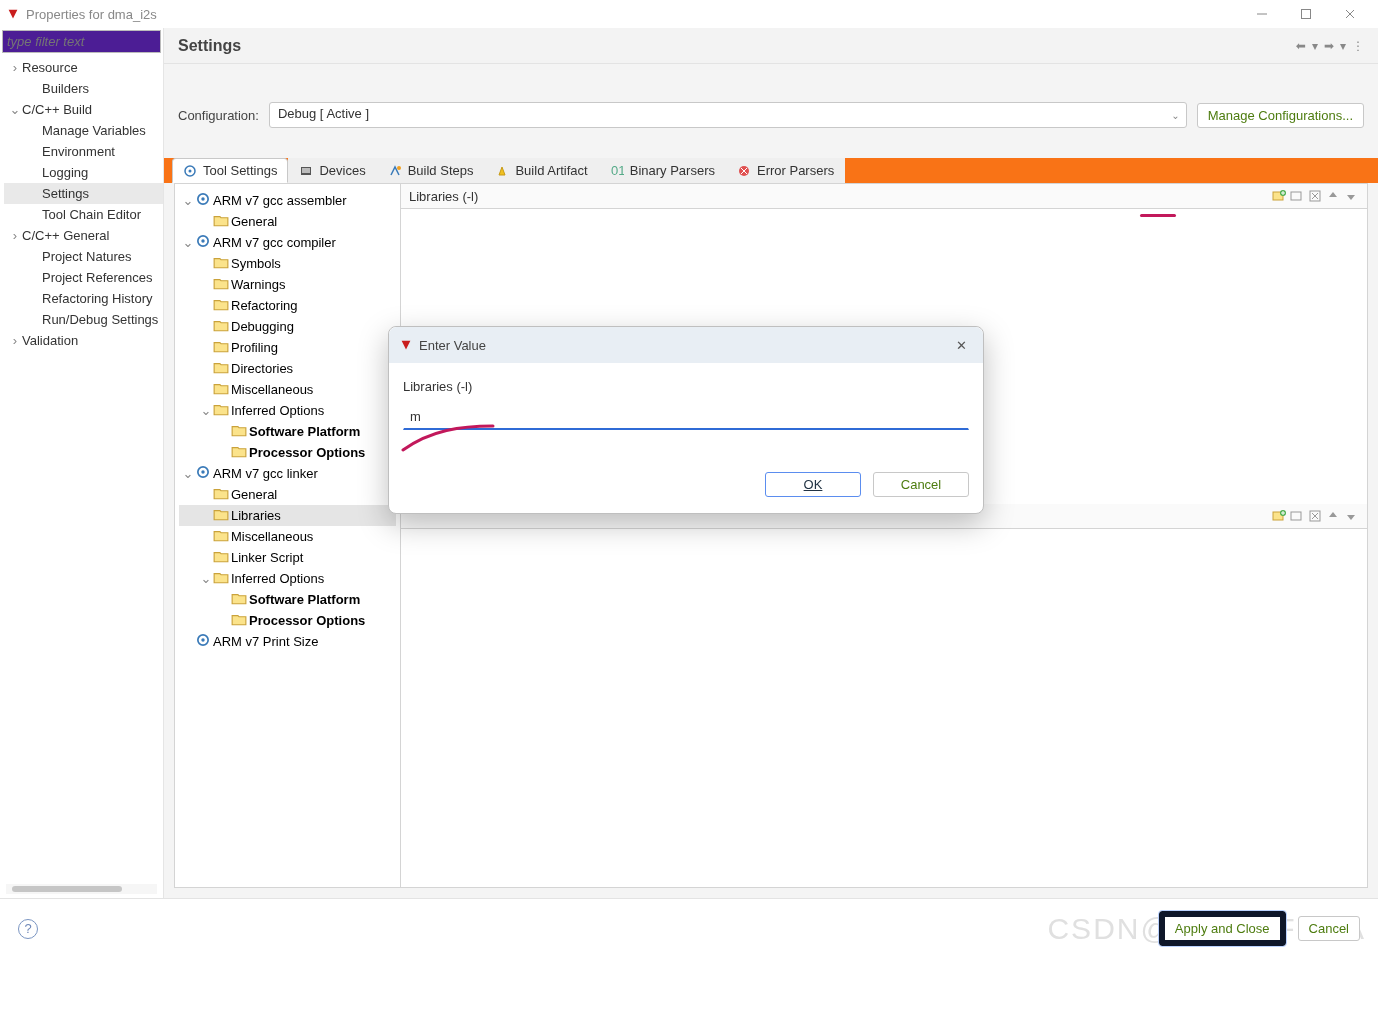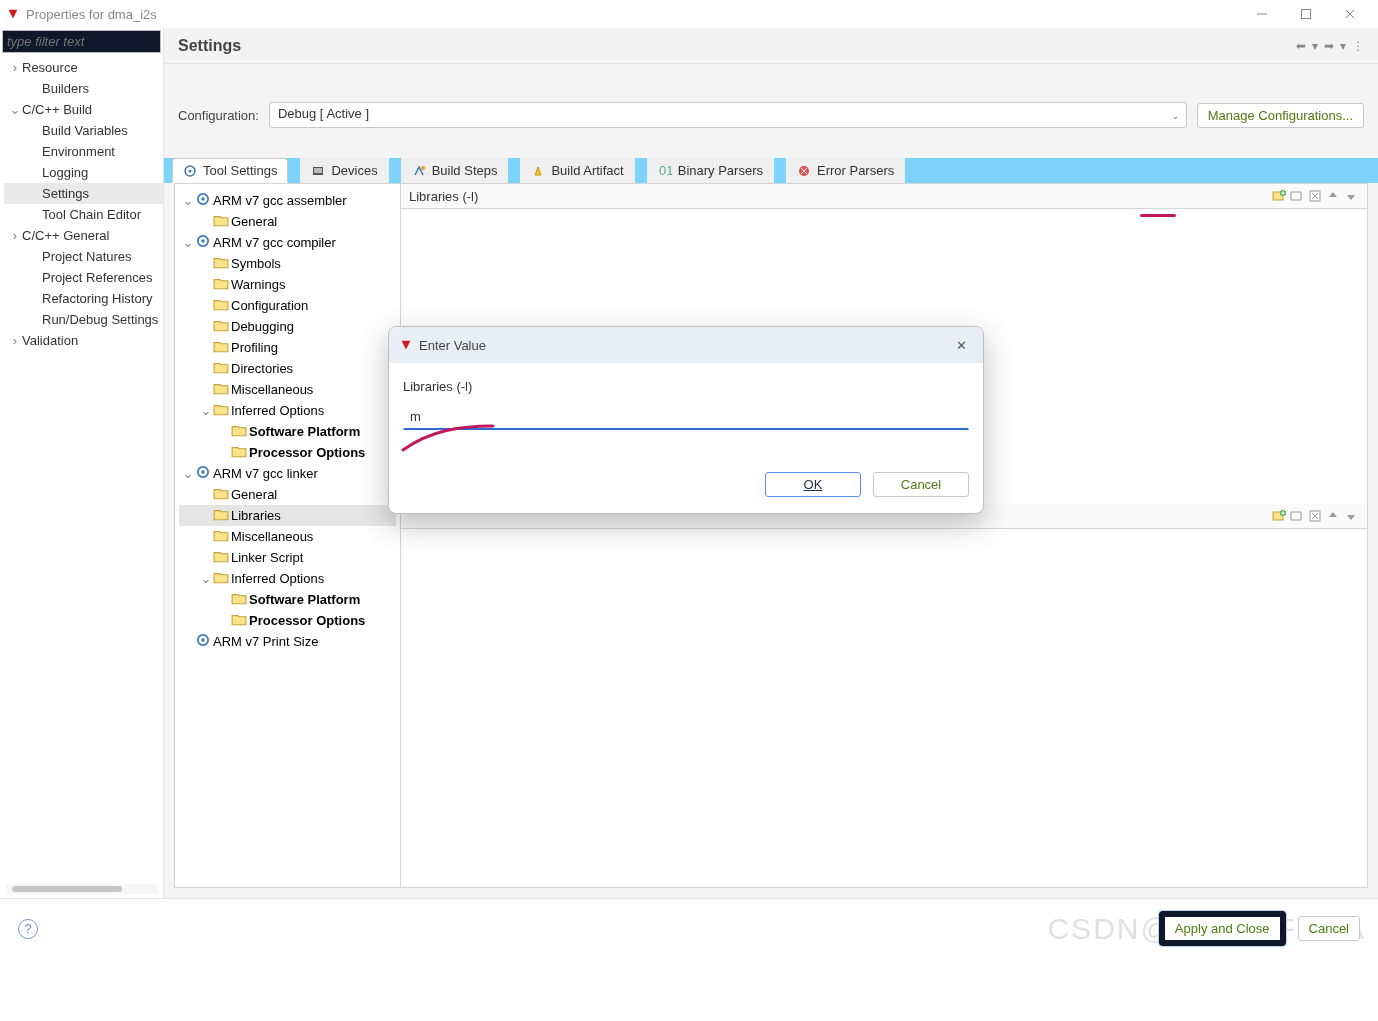--- a/index.html
+++ b/index.html
@@ -9,21 +9,21 @@
 .titlebar { height: 28px; display: flex; align-items: center; padding: 0 6px; color: #888; }
 .titlebar .logo { width: 14px; height: 14px; margin-right: 6px; }
 .titlebar .spacer { flex: 1; }
 .titlebar .winbtn { width: 44px; height: 26px; display:flex; align-items:center; justify-content:center; color:#777; }
 .titlebar .winbtn svg { width:12px; height:12px; }
 
 
 .content { display: flex; height: 870px; }
 .sidebar { width: 164px; border-right: 1px solid #e5e5e5; display:flex; flex-direction:column; }
 .filter { margin: 2px 2px 4px 2px; }
-.filter input { width: 100%; padding: 3px 4px; border: 1px solid #bbb; color:#888; font-style: italic; background:#0f172a; }
+.filter input { width: 100%; padding: 3px 4px; border: 1px solid #bbb; color:#888; font-style: italic; background:#4c1d95; }
 .tree { padding-left: 4px; overflow:hidden; flex:1; }
 .tree-row { display:flex; align-items:center; height:21px; white-space:nowrap; cursor:default; }
 .tree-row.sel { background:#e9e9e9; }
 .twist { width:14px; display:inline-flex; justify-content:center; color:#888; }
 .tree-label { color:#333; }
 .depth1 { padding-left: 4px; }
 .depth2 { padding-left: 24px; }
 
 
 .hscroll { height: 10px; margin: 2px 6px 4px 6px; background: linear-gradient(#f6f6f6,#f6f6f6); position:relative; }
@@ -36,21 +36,21 @@
 .hdr .spacer { flex:1; }
 .navicons { display:flex; gap:6px; color:#888; }
 .navicons span { font-size:12px; }
 
 .cfgbar { padding: 38px 14px 30px 14px; display:flex; align-items:center; gap:10px; background:#f4f4f4; }
 .cfgbar label { color:#444; }
 .cfgbar .dropdown { flex:1; height:26px; border:1px solid #c8c8c8; background:#fff; padding:3px 8px; color:#333; position:relative; border-radius:3px; }
 .cfgbar .dropdown .caret { position:absolute; right:6px; top:7px; color:#888; font-size:10px; }
 .btn { background:#fff; border:1px solid #c8c8c8; border-radius:3px; padding:4px 10px; color:#4d7c0f; cursor:default; }
 
-.tabs { display:flex; gap:12px; padding-left:8px; background:#7dd3fc; }
+.tabs { display:flex; gap:0; padding-left:8px; background:#f97316; }
 .tab { display:flex; align-items:center; gap:6px; padding:4px 10px; border:1px solid transparent; color:#333; background:#efefef; }
 .tab.active { background:#fff; border:1px solid #c8c8c8; border-bottom:1px solid #fff; border-radius:4px 4px 0 0; }
 .tab .ticon { width:14px; height:14px; }
 
 .panel { flex:1; margin:0 10px 10px 10px; background:#fff; border:1px solid #d4d4d4; display:flex; }
 .ltree { width:226px; border-right:1px solid #d4d4d4; padding:6px 4px; overflow:hidden; }
 .ltree .row { display:flex; align-items:center; height:21px; white-space:nowrap; }
 .ltree .row.sel { background:#e5e5e5; }
 .ltree .tw { width:14px; text-align:center; color:#888; }
 .ltree .ic { width:16px; height:16px; margin-right:2px; }
@@ -135,21 +135,21 @@
         <div class="tree-row depth2">
           <span class="twist"></span>
           <span class="tree-label">Builders</span>
         </div>
         <div class="tree-row depth1">
           <span class="twist">⌄</span>
           <span class="tree-label">C/C++ Build</span>
         </div>
         <div class="tree-row depth2">
           <span class="twist"></span>
-          <span class="tree-label">Build Variables</span>
+          <span class="tree-label">Manage Variables</span>
         </div>
         <div class="tree-row depth2">
           <span class="twist"></span>
           <span class="tree-label">Environment</span>
         </div>
         <div class="tree-row depth2">
           <span class="twist"></span>
           <span class="tree-label">Logging</span>
         </div>
         <div class="tree-row depth2 sel">
@@ -294,21 +294,21 @@
             <span><svg class="ic" viewBox="0 0 14 14">
                 <path d="M1 4 h5 l1 1 h6 v7 h-12 z" fill="#fbe38b" stroke="#caa23a"></path>
               </svg></span>
             <span>Warnings</span>
           </div>
           <div class="row d1">
             <span class="tw"></span>
             <span><svg class="ic" viewBox="0 0 14 14">
                 <path d="M1 4 h5 l1 1 h6 v7 h-12 z" fill="#fbe38b" stroke="#caa23a"></path>
               </svg></span>
-            <span>Configuration</span>
+            <span>Refactoring</span>
           </div>
           <div class="row d1">
             <span class="tw"></span>
             <span><svg class="ic" viewBox="0 0 14 14">
                 <path d="M1 4 h5 l1 1 h6 v7 h-12 z" fill="#fbe38b" stroke="#caa23a"></path>
               </svg></span>
             <span>Debugging</span>
           </div>
           <div class="row d1">
             <span class="tw"></span>

